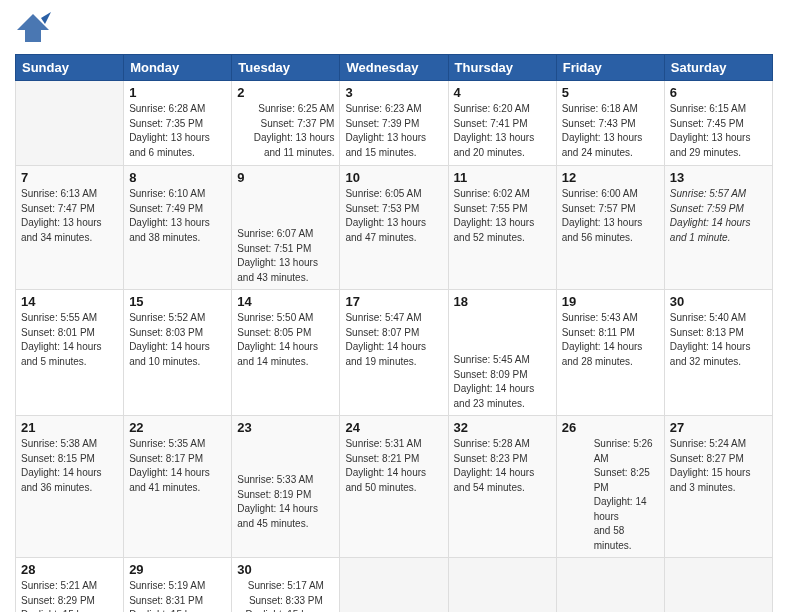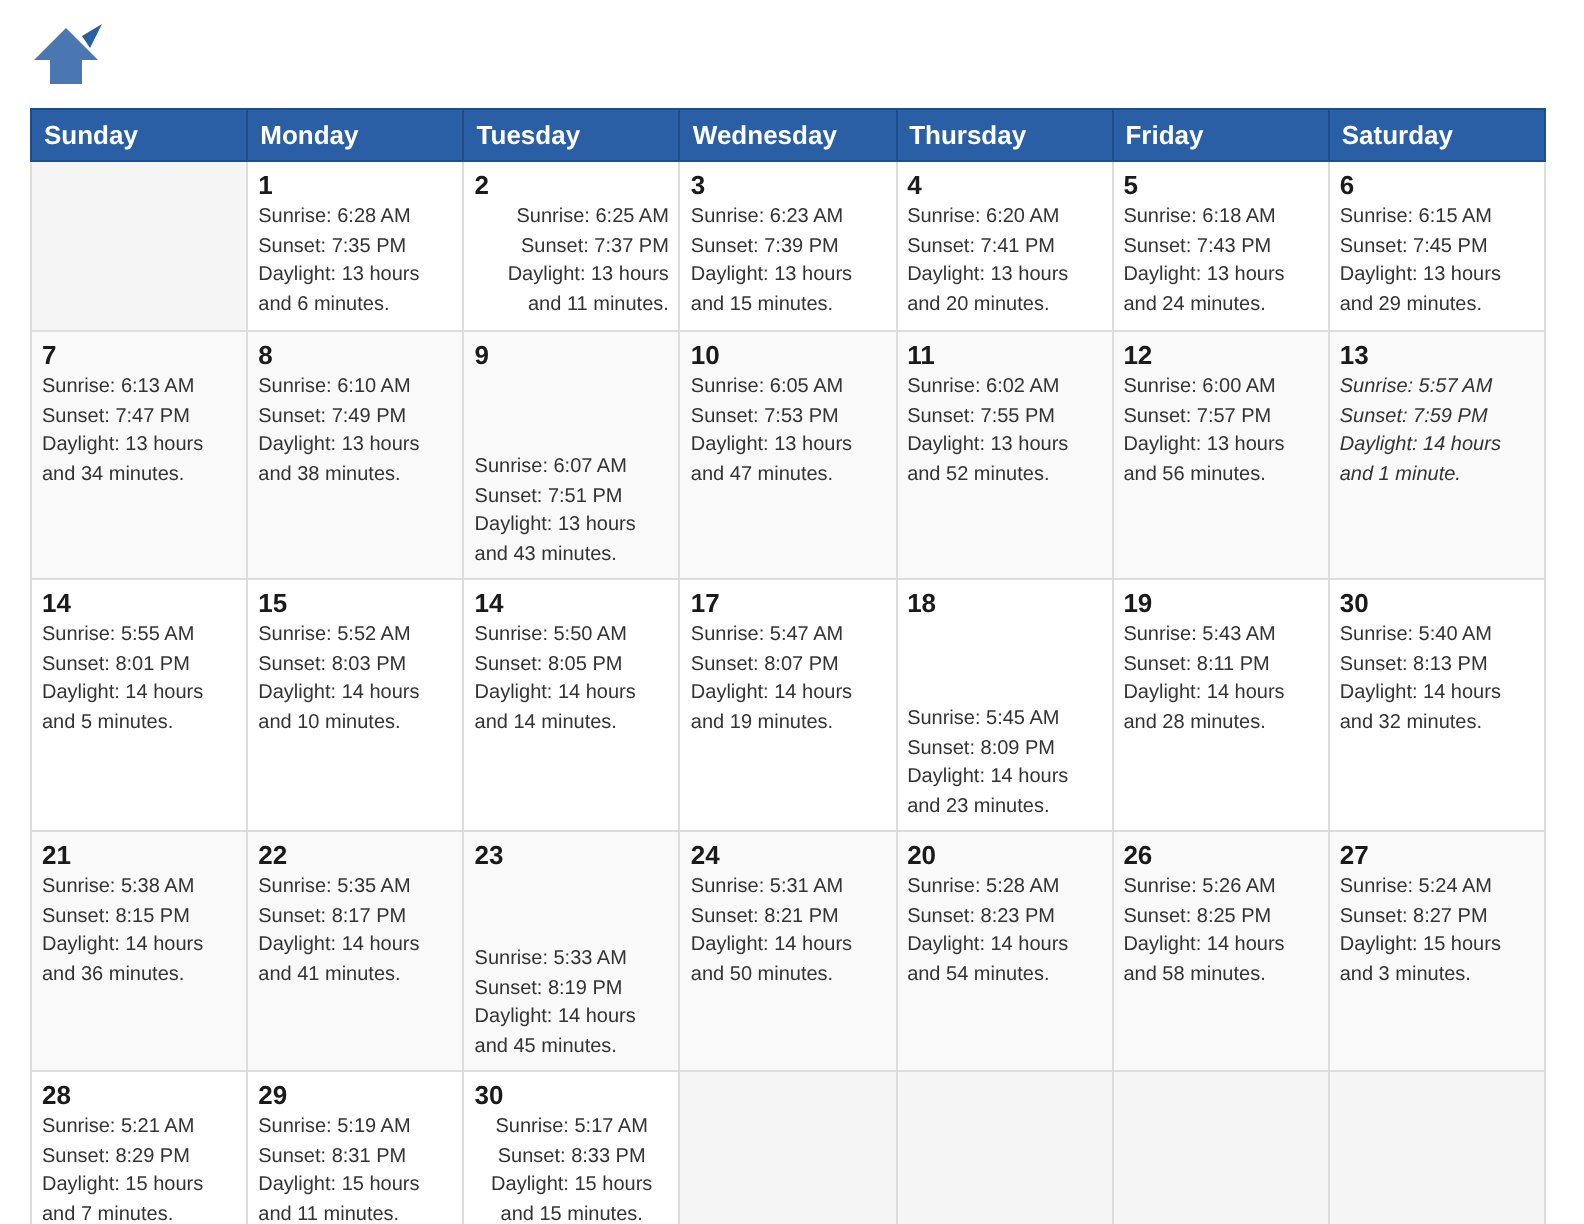--- a/index.html
+++ b/index.html
@@ -304,29 +304,29 @@
 and 45 minutes.</div>
           </td>
           <td>
             <span class="day-number">24</span>
             <div class="day-info" style="white-space: pre-line;">Sunrise: 5:31 AM
 Sunset: 8:21 PM
 Daylight: 14 hours
 and 50 minutes.</div>
           </td>
           <td>
-            <span class="day-number">20</span>
+            <span class="day-number">32</span>
             <div class="day-info" style="white-space: pre-line;">Sunrise: 5:28 AM
 Sunset: 8:23 PM
 Daylight: 14 hours
 and 54 minutes.</div>
           </td>
           <td>
             <span class="day-number">26</span>
-            <div class="day-info" style="white-space: pre-line;">Sunrise: 5:26 AM
+            <div class="day-info" style="white-space: pre-line; margin-left: 32px;">Sunrise: 5:26 AM
 Sunset: 8:25 PM
 Daylight: 14 hours
 and 58 minutes.</div>
           </td>
           <td>
             <span class="day-number">27</span>
             <div class="day-info" style="white-space: pre-line;">Sunrise: 5:24 AM
 Sunset: 8:27 PM
 Daylight: 15 hours
 and 3 minutes.</div>

